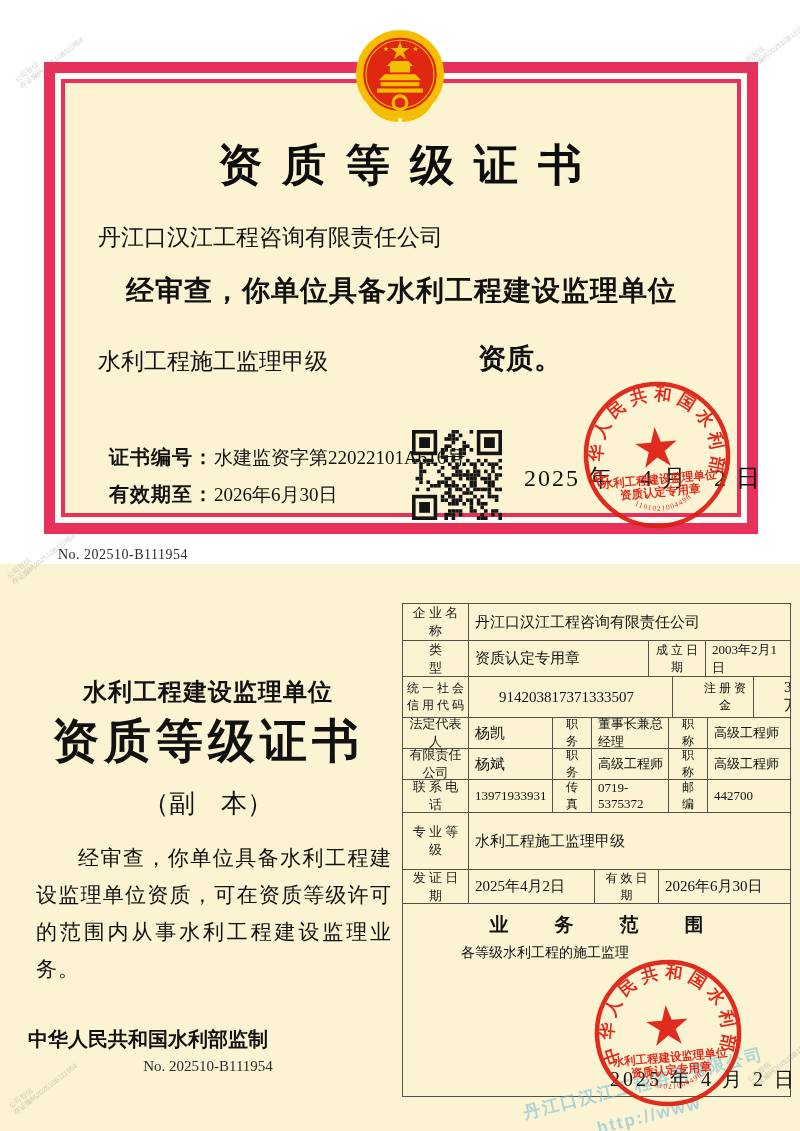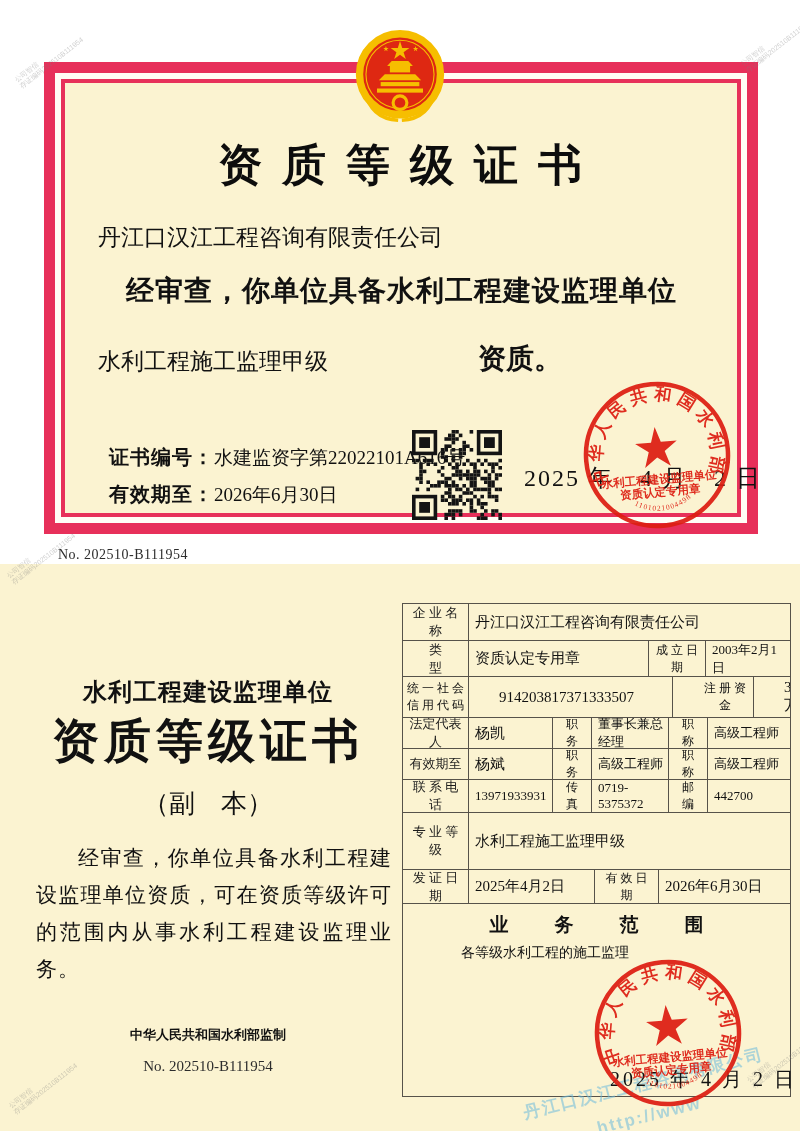--- a/index.html
+++ b/index.html
@@ -25,21 +25,21 @@
   .seal-back{left:593px;top:958px;}
   .front-serial{position:absolute;left:58px;top:547px;font-size:14px;color:#2c2c2c;letter-spacing:.5px;}
   
   .back-bg{position:absolute;left:0;top:564px;width:800px;height:567px;background:#fbf3d1;}
   .back-left{position:absolute;left:28px;top:564px;width:360px;height:567px;}
   .bl-unit{position:absolute;left:0;width:100%;top:112px;text-align:center;font-size:24px;font-weight:bold;letter-spacing:1px;}
   .bl-title{position:absolute;left:0;width:100%;top:146px;text-align:center;font-size:47px;font-weight:bold;letter-spacing:5px;}
   .bl-sub{position:absolute;left:0;width:100%;top:222px;text-align:center;font-size:26px;}
   .bl-para{position:absolute;left:8px;top:276px;width:356px;font-size:21px;line-height:37px;
            text-indent:2em;text-align:justify;letter-spacing:1px;}
-  .bl-issuer{position:absolute;left:0;width:100%;top:462px;text-align:center;font-size:13px;font-weight:bold;}
+  .bl-issuer{position:absolute;left:0;width:100%;top:462px;text-align:left;font-size:20px;font-weight:bold;}
   .bl-serial{position:absolute;left:0;width:100%;top:494px;text-align:center;font-size:15px;color:#2c2c2c;}
   
   .tbl{position:absolute;left:402px;top:603px;width:389px;height:494px;border:1px solid #56524a;
        display:flex;flex-direction:column;box-sizing:border-box;background:transparent;z-index:2;}
   .tr{display:flex;border-bottom:1px solid #56524a;box-sizing:border-box;}
   .td{border-right:1px solid #56524a;box-sizing:border-box;display:flex;flex-direction:column;
       justify-content:center;overflow:hidden;padding:0 4px;}
   .td:last-child{border-right:none;}
   .lab{font-size:13px;color:#1c1c1c;align-items:center;text-align:center;}
   .lab2{font-size:12px;align-items:center;text-align:center;}
@@ -348,21 +348,21 @@
     </div>
     <div class="tr h31">
       <div class="td lab c-label">法定代表人</div>
       <div class="td val c-v5a">杨凯</div>
       <div class="td lab2 c-l5">职　务</div>
       <div class="td val val-s c-v5b">董事长兼总经理</div>
       <div class="td lab2 c-l5b">职　称</div>
       <div class="td val val-s c-rest">高级工程师</div>
     </div>
     <div class="tr h31">
-      <div class="td lab c-label">有效期至</div>
+      <div class="td lab c-label">有限责任公司</div>
       <div class="td val c-v5a">杨斌</div>
       <div class="td lab2 c-l5">职　务</div>
       <div class="td val val-s c-v5b">高级工程师</div>
       <div class="td lab2 c-l5b">职　称</div>
       <div class="td val val-s c-rest">高级工程师</div>
     </div>
     <div class="tr h33c">
       <div class="td lab c-label">联 系 电 话</div>
       <div class="td val val-s c-v5a">13971933931</div>
       <div class="td lab2 c-l5">传　真</div>

